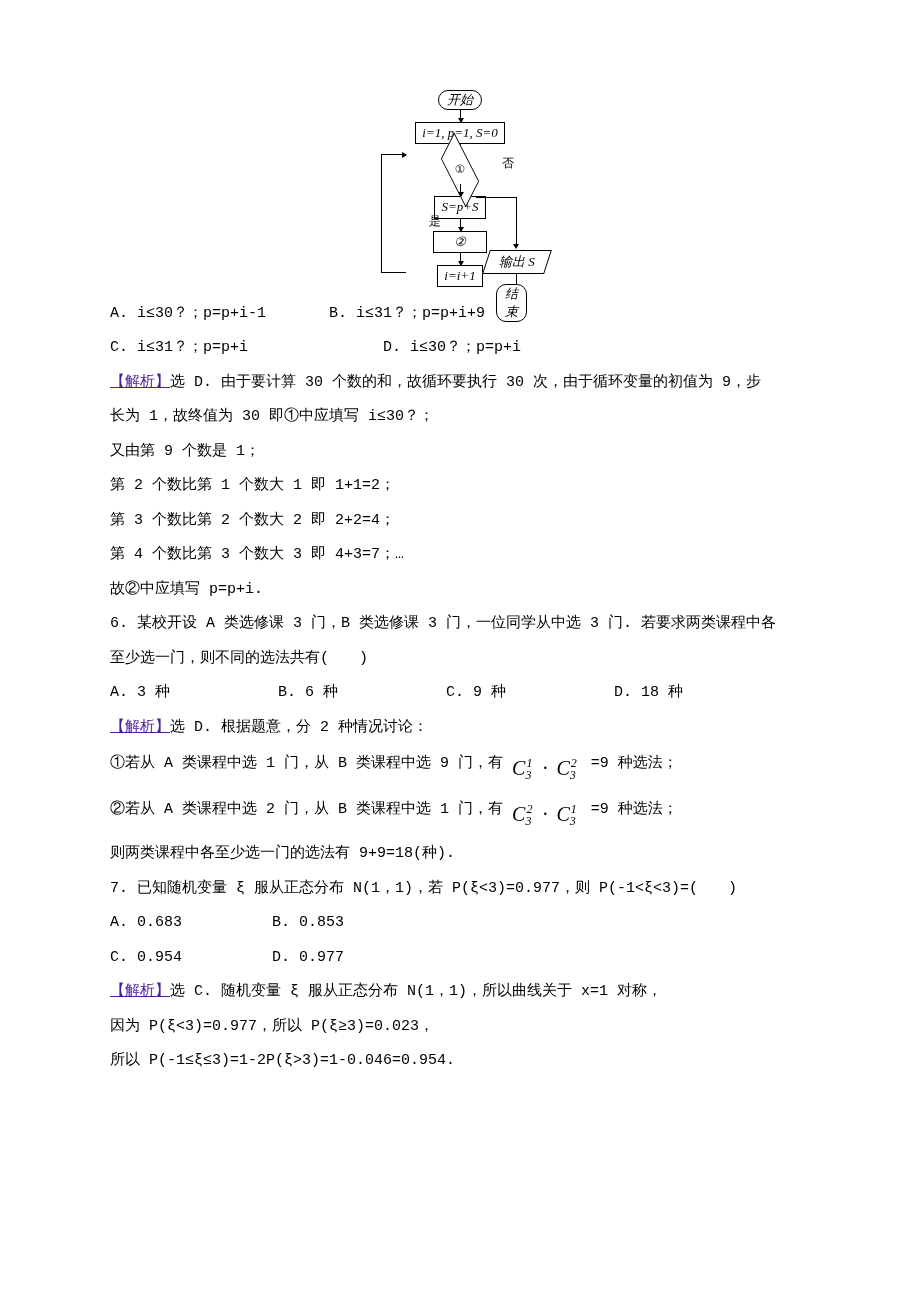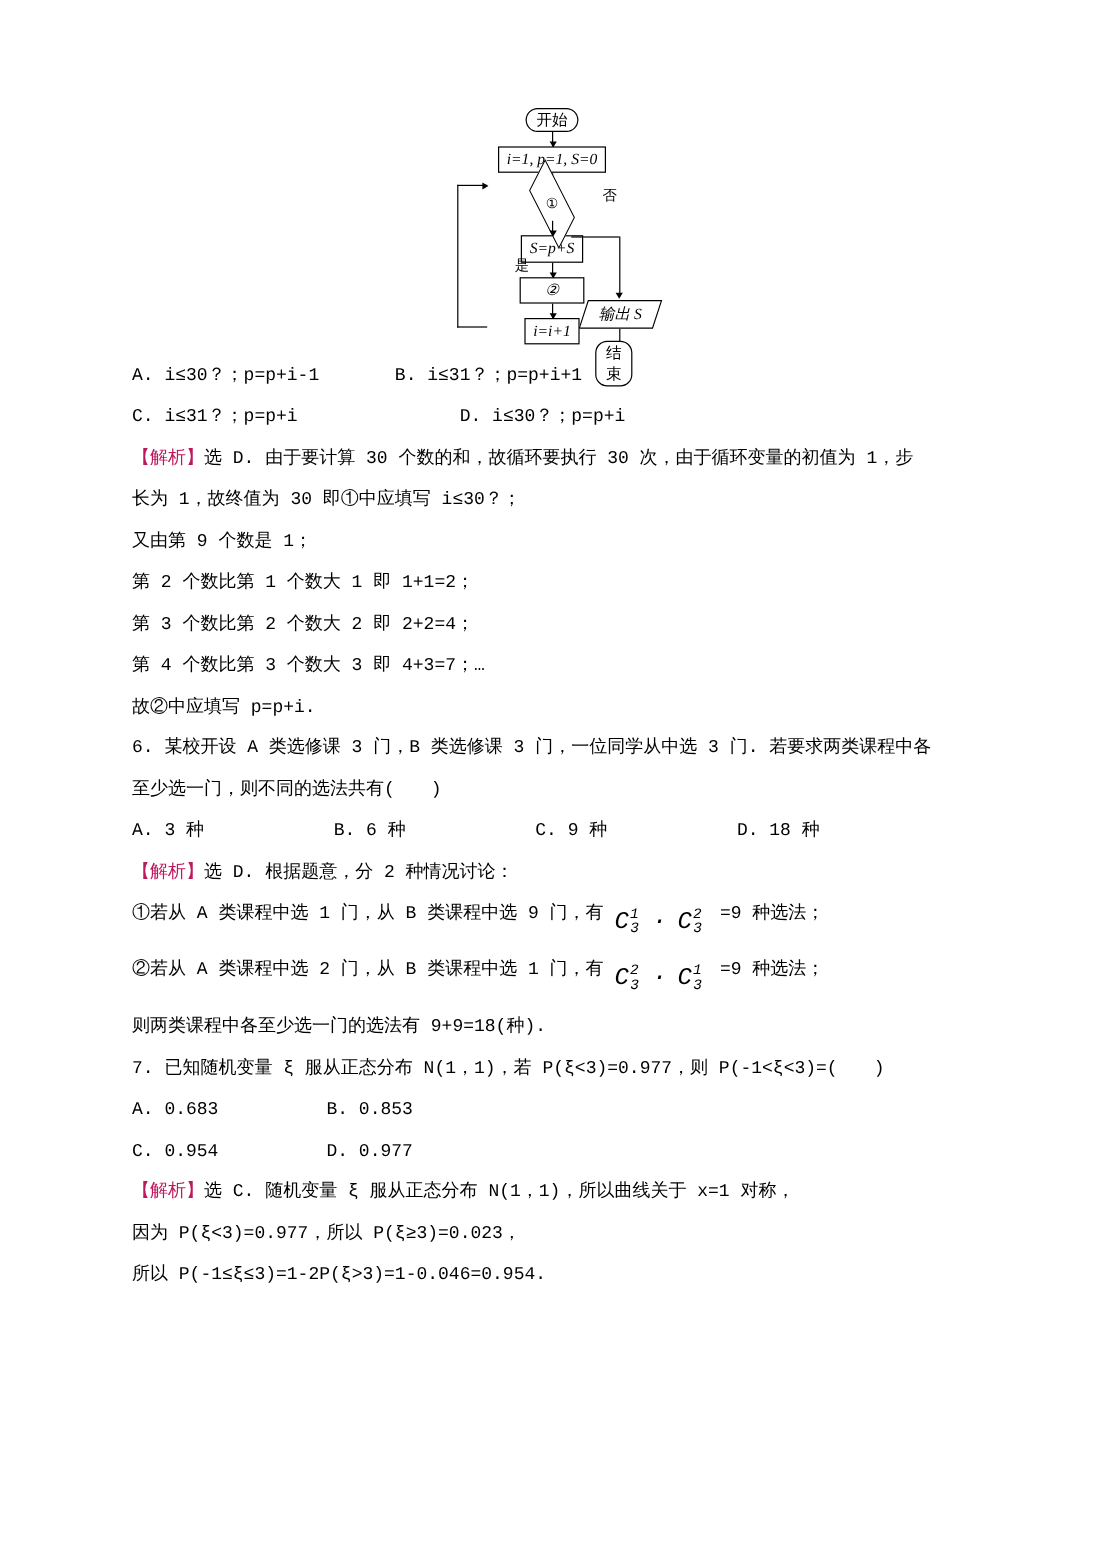--- a/index.html
+++ b/index.html
@@ -7,35 +7,36 @@
     font-size: 15px;
     line-height: 2.3;
     color: #000;
     background: #fff;
     margin: 0;
     padding: 90px 110px 60px 110px;
     width: 920px;
     box-sizing: border-box;
   }
   .courier { font-family: "Courier New", monospace; }
-  .red { color: #be185d; }
+  .red { color: #4c1d95; text-decoration: underline; }
   .flowchart {
     width: 180px;
     margin: 0 auto 10px auto;
     position: relative;
     font-family: "SimSun", serif;
     font-size: 13px;
   }
   .fc-col { display:flex; flex-direction:column; align-items:center; position:relative; }
   .node-term {
     border: 1px solid #000;
     border-radius: 10px;
     padding: 0 8px;
     line-height: 1.4;
     background:#fff;
+    font-style: italic;
   }
   .node-rect {
     border: 1px solid #000;
     padding: 1px 6px;
     line-height: 1.4;
     background:#fff;
     font-style: italic;
     text-align:center;
   }
   .node-diamond {
@@ -81,21 +82,21 @@
   .loopback::before {
     content:"";
     position:absolute; top:-3px; right:-1px;
     border-top:3px solid transparent;
     border-bottom:3px solid transparent;
     border-left:5px solid #000;
   }
   .lbl { position:absolute; font-size:12px; }
   p { margin: 0; }
   .q-line { white-space: pre; }
-  .frac { display:inline-block; vertical-align:-8px; font-family:Liberation Mono, monospace; font-style:italic; font-size:20px; }
+  .frac { display:inline-block; vertical-align:-8px; font-family:Liberation Serif, serif; font-style:italic; font-size:20px; }
   .frac .sup { font-size:12px; position:relative; top:-8px; left:1px;}
   .frac .sub { font-size:12px; position:relative; top:4px; left:-6px;}
 </style>
 </head>
 <body>
 
 <div class="flowchart">
   <div class="fc-col" style="position:relative; width:110px; margin:0 auto;">
     <div class="node-term">开始</div>
     <div class="v-arrow"></div>
@@ -124,24 +125,24 @@
     <div style="position:absolute; left:16px; top:60px; border-left:3px solid transparent;border-right:3px solid transparent;border-top:5px solid #000; margin-left:-3px;"></div>
     <div class="node-out" style="position:absolute; left:-14px; top:66px;">
         <span>输出 S</span>
       </div>
     <div style="border-left:1px solid #000; height:18px; position:absolute; left:16px; top:90px;"></div>
     <div style="position:absolute; left:16px; top:106px; border-left:3px solid transparent;border-right:3px solid transparent;border-top:5px solid #000; margin-left:-3px;"></div>
     <div class="node-term" style="position:absolute; left:-4px; top:100px;">结束</div>
   </div>
 </div>
 
-<p class="q-line courier"><span>A. i≤30？；p=p+i-1</span>       <span>B. i≤31？；p=p+i+1</span></p>
+<p class="q-line courier"><span>A. i≤30？；p=p+i-1</span>       <span>B. i≤31？；p=p+i+9</span></p>
 <p class="q-line courier"><span>C. i≤31？；p=p+i</span>               <span>D. i≤30？；p=p+i</span></p>
 
-<p class="courier"><span class="red">【解析】</span><span>选 D. 由于要计算 30 个数的和，故循环要执行 30 次，由于循环变量的初值为 1，步</span></p>
+<p class="courier"><span class="red">【解析】</span><span>选 D. 由于要计算 30 个数的和，故循环要执行 30 次，由于循环变量的初值为 9，步</span></p>
 <p class="courier">长为 1，故终值为 30 即①中应填写 i≤30？；</p>
 <p class="courier">又由第 9 个数是 1；</p>
 <p class="courier">第 2 个数比第 1 个数大 1 即 1+1=2；</p>
 <p class="courier">第 3 个数比第 2 个数大 2 即 2+2=4；</p>
 <p class="courier">第 4 个数比第 3 个数大 3 即 4+3=7；…</p>
 <p class="courier">故②中应填写 p=p+i.</p>
 
 <p class="courier">6. 某校开设 A 类选修课 3 门，B 类选修课 3 门，一位同学从中选 3 门. 若要求两类课程中各</p>
 <p class="courier">至少选一门，则不同的选法共有(　　)</p>
 <p class="q-line courier">A. 3 种            B. 6 种            C. 9 种            D. 18 种</p>

